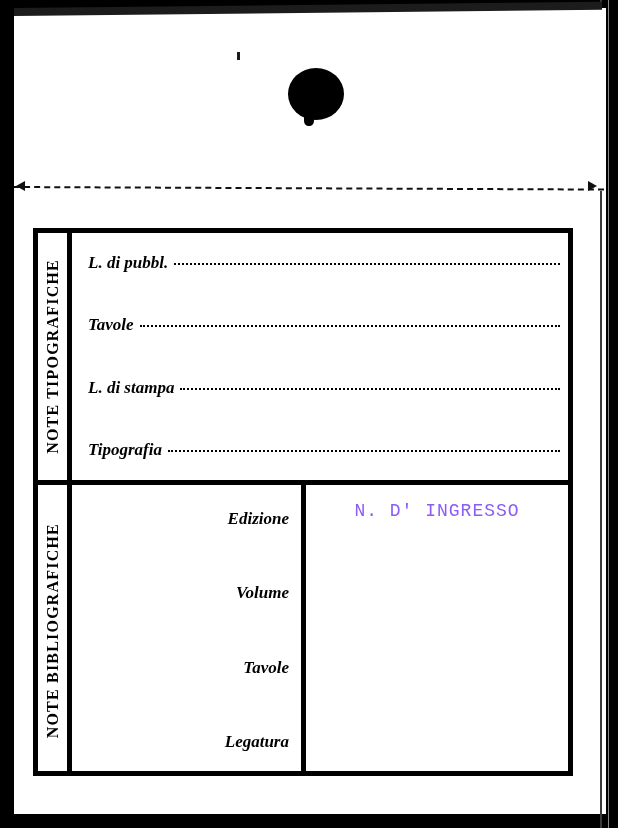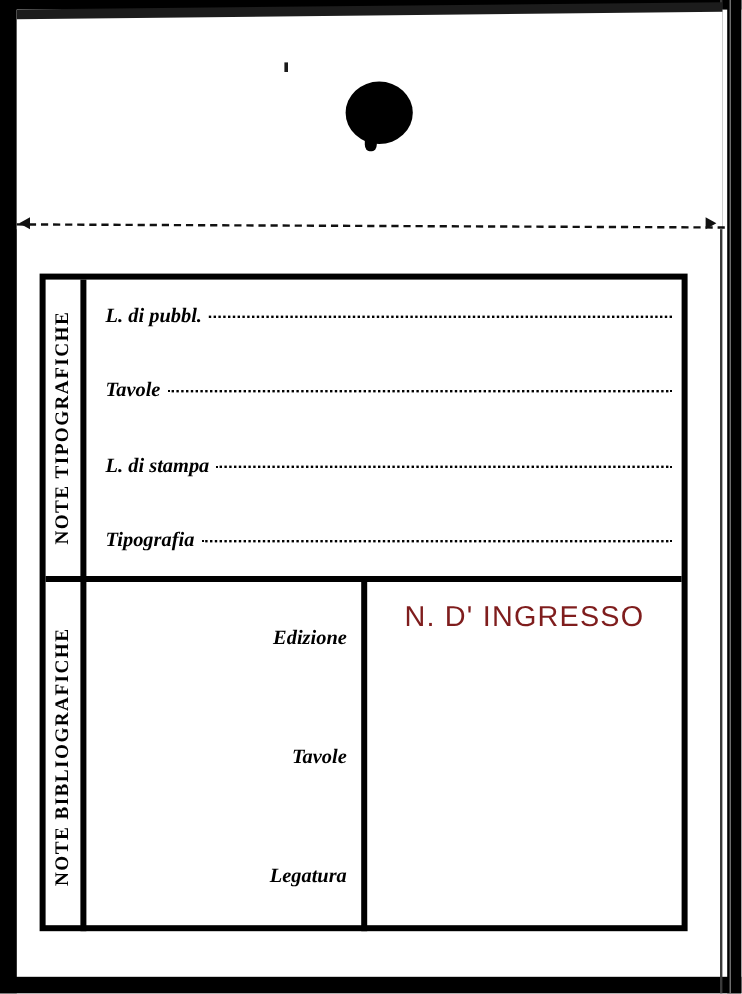--- a/index.html
+++ b/index.html
@@ -212,24 +212,24 @@
     border-right: 5px solid #000000;
     align-items: flex-end;
   }
   .ingresso {
     flex: 1 1 auto;
     box-sizing: border-box;
     padding-top: 16px;
     text-align: center;
   }
   .ingresso-title {
-    font-family: Liberation Sans, sans-serif;
-    font-size: 24px;
+    font-family: Liberation Mono, monospace;
+    font-size: 18px;
     letter-spacing: 1px;
-    color: #7f1d1d;
+    color: #8b5cf6;
     white-space: nowrap;
   }
 </style>
 </head>
 <body>
 
 <div id="scan">
 
   <div class="edge edge-top"></div>
   <div class="edge edge-left"></div>
@@ -288,20 +288,24 @@
       <div class="inner-rule"></div>
 
       <div class="fields">
 
         <div class="field">
           <span class="field-label">Edizione</span>
           <span class="dots"></span>
         </div>
 
 
+        <div class="field">
+          <span class="field-label">Volume</span>
+          <span class="dots"></span>
+        </div>
 
 
         <div class="field">
           <span class="field-label">Tavole</span>
           <span class="dots"></span>
         </div>
 
         <div class="field">
           <span class="field-label">Legatura</span>
           <span class="dots"></span>

